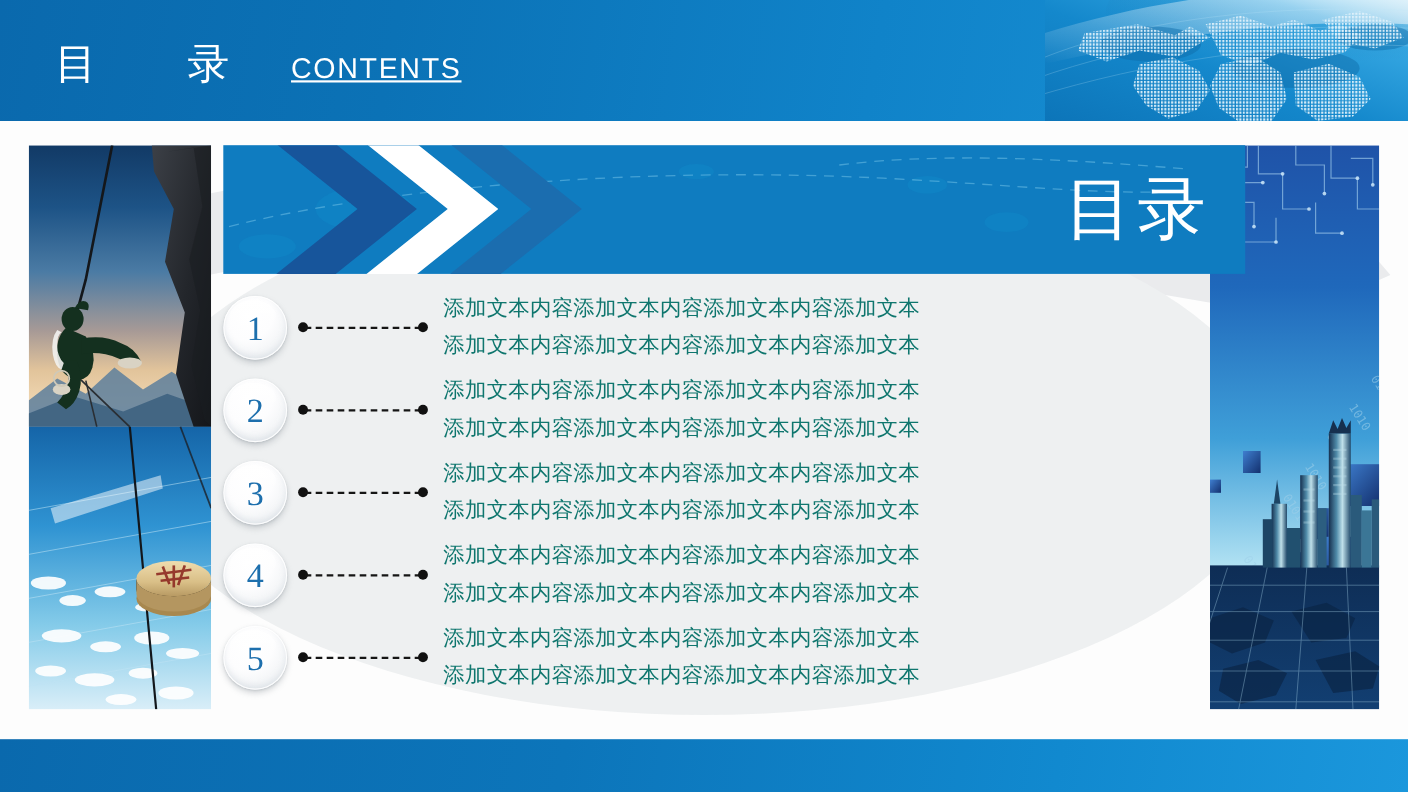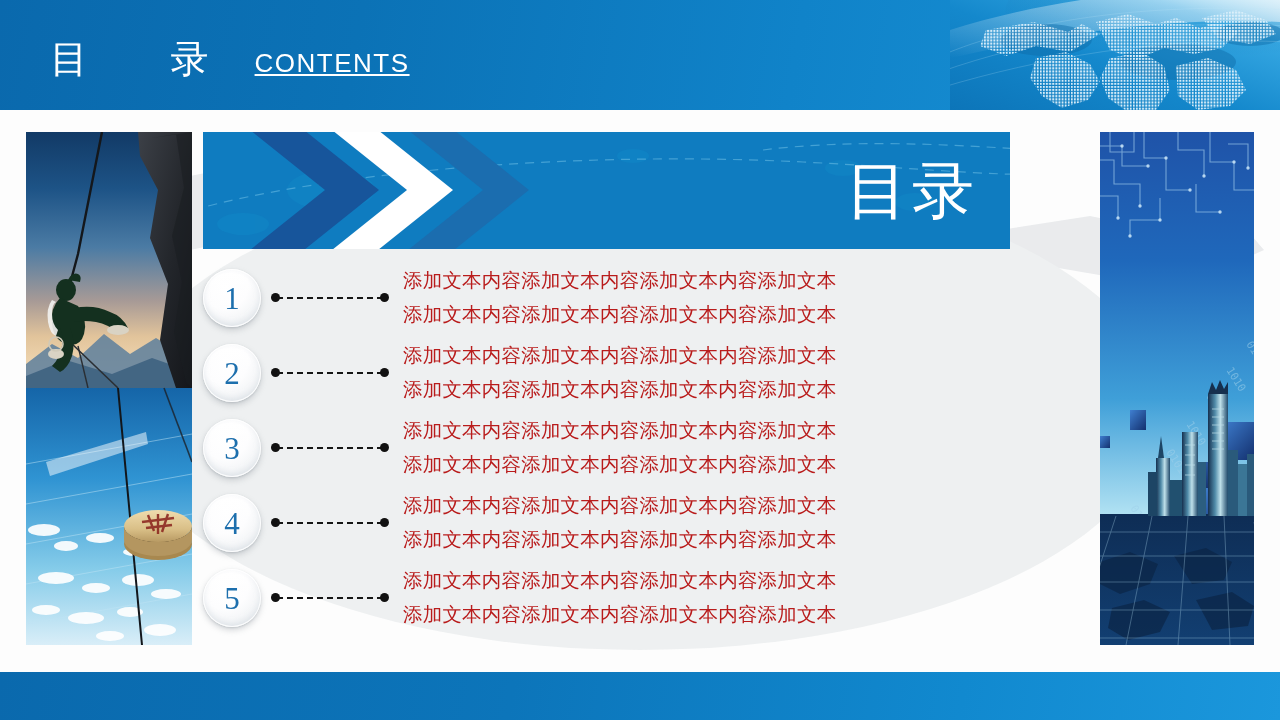--- a/index.html
+++ b/index.html
@@ -22,21 +22,21 @@
     position:absolute;left:0;top:0;width:1280px;height:110px;
     background:linear-gradient(100deg,#0a69ad 0%,#0b72b6 28%,#1083c9 62%,#1b94d8 100%);
     overflow:hidden;
   }
   .header-globe{
     position:absolute;right:0;top:-4px;width:330px;height:118px;overflow:hidden;
   }
   .header-globe svg{display:block;width:330px;height:118px;}
   .header-title{
     position:absolute;left:50px;top:40px;
-    display:flex;align-items:baseline;gap:4px;
+    display:flex;align-items:baseline;gap:14px;
     color:#ffffff;
   }
   .header-cn{
     font-size:38px;line-height:38px;letter-spacing:36px;
     font-weight:400;color:#fff;white-space:pre;
   }
   .header-en{
     font-size:26px;line-height:30px;letter-spacing:1.5px;
     color:#ffffff;margin-left:6px;font-weight:400;text-decoration:underline;
   }
@@ -54,21 +54,21 @@
   .left-photo svg{display:block;width:166px;height:513px;}
 
   
   .right-photo{
     position:absolute;left:1100px;top:132px;width:154px;height:513px;overflow:hidden;
   }
   .right-photo svg{display:block;width:154px;height:513px;}
 
   
   .banner{
-    position:absolute;left:203px;top:132px;width:807px;height:117px;
+    position:absolute;left:203px;top:132px;width:929px;height:117px;
     background:#0f7cc0;overflow:hidden;
   }
   .banner svg.deco{position:absolute;inset:0;width:873px;height:117px;}
   .banner-title{
     position:absolute;right:32px;top:50%;transform:translateY(-50%);
     color:#ffffff;font-size:62px;line-height:62px;letter-spacing:4px;
     font-weight:400;
   }
 
   
@@ -109,21 +109,21 @@
   }
   .connector .dot{
     position:absolute;top:1.4px;width:9px;height:9px;border-radius:50%;
     background:#111111;
   }
   .connector .dot.l{left:0;}
   .connector .dot.r{right:0;}
   .texts{
     margin-left:14px;
     font-family:"Liberation Serif","DejaVu Serif",serif;
-    font-size:19.5px;line-height:34px;color:#b91c1c;white-space:nowrap;
+    font-size:19.5px;line-height:34px;color:#0f766e;white-space:nowrap;
   }
   .texts div{letter-spacing:.2px;}
 </style>
 </head>
 <body>
 
 <div class="slide">
 
   <div class="bg-watermark">
     <svg viewBox="0 0 1280 565" preserveAspectRatio="none">

